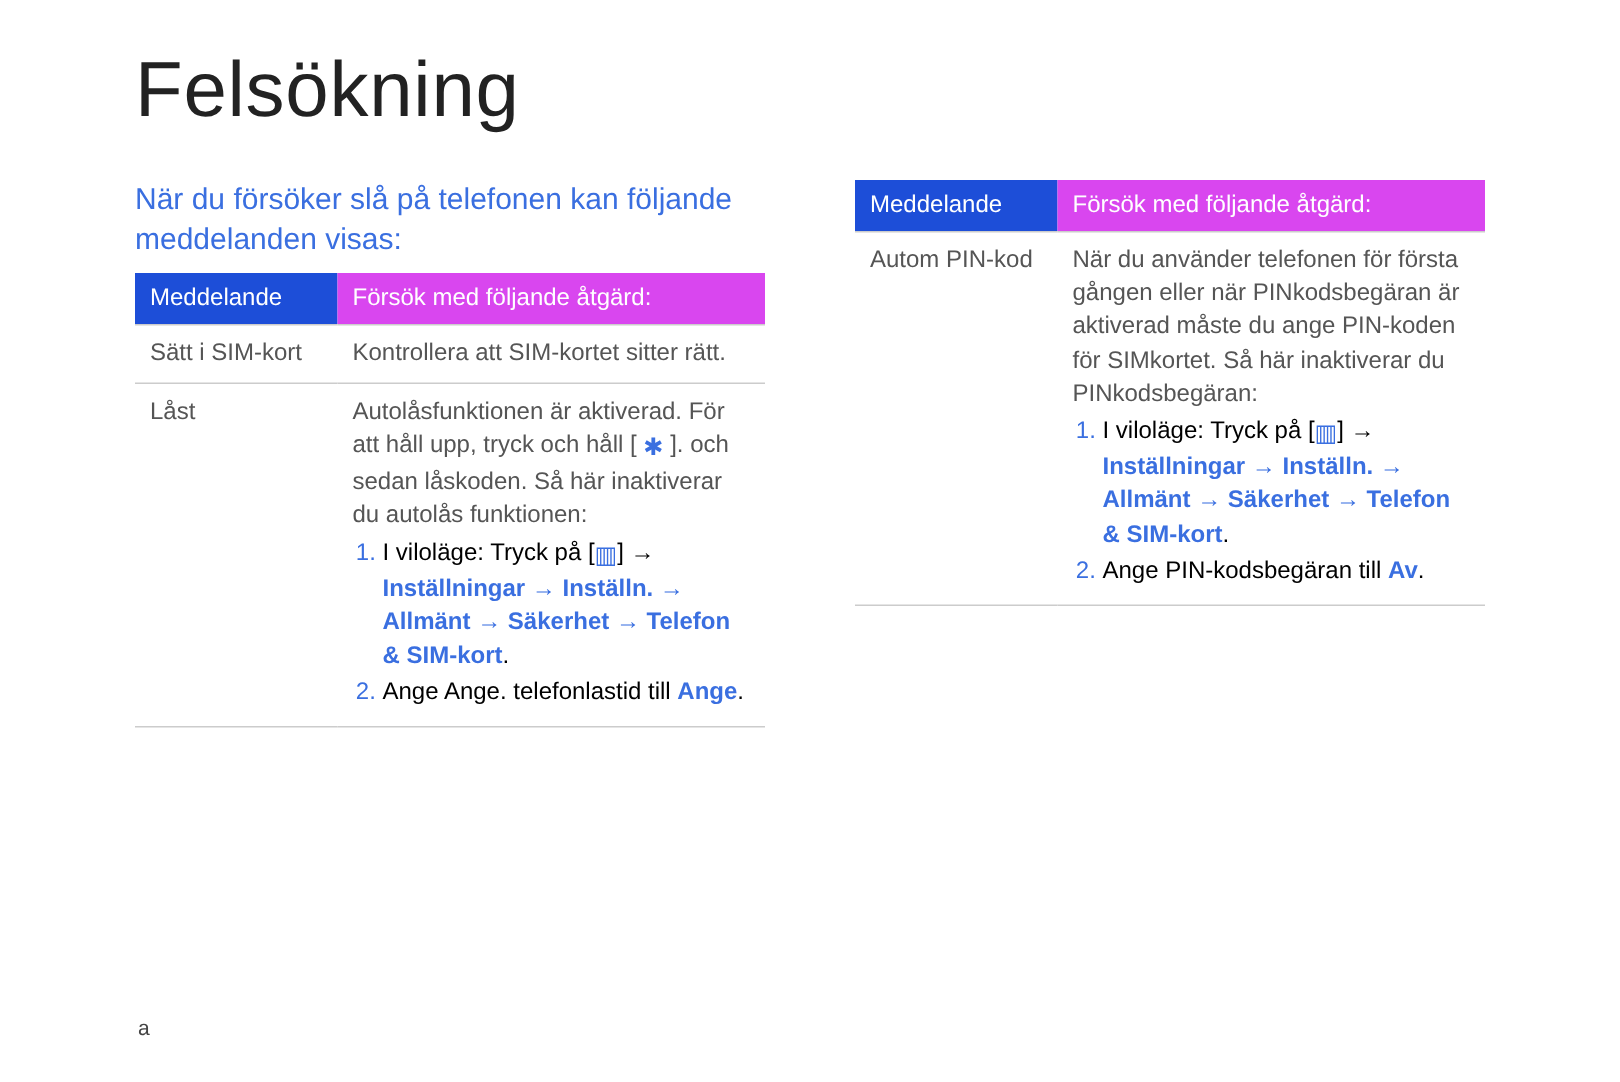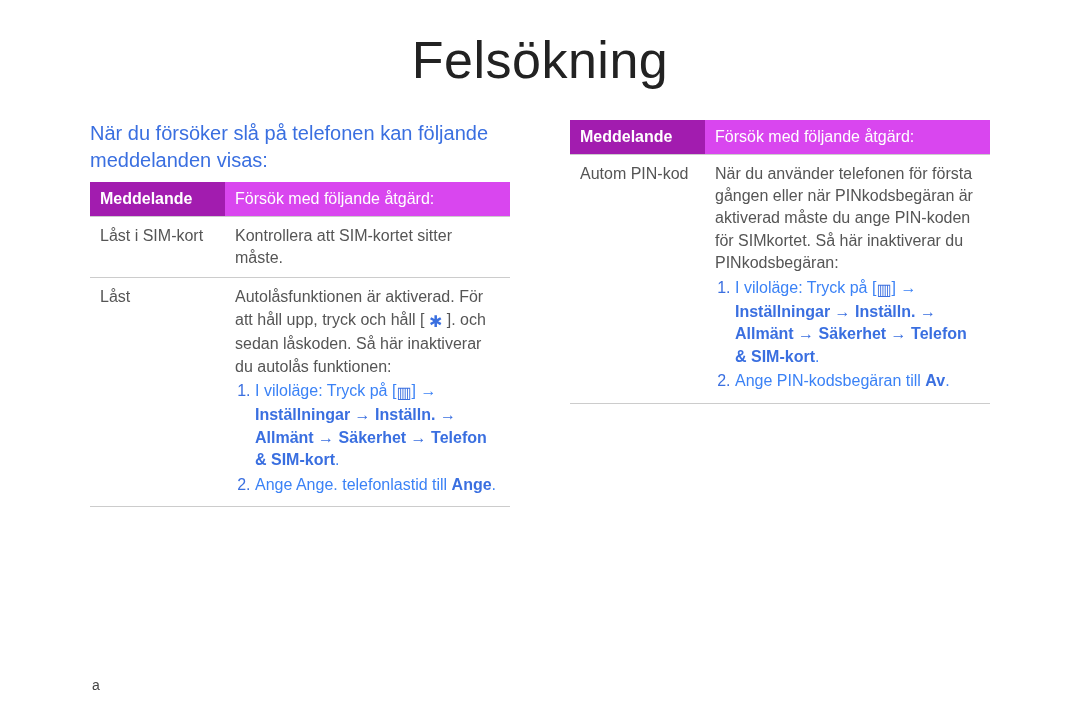--- a/index.html
+++ b/index.html
@@ -18,21 +18,20 @@
     position: relative;
     height: 100%;
   }
   h1.title {
     font-weight: 200;
     font-size: 52px;
     letter-spacing: 0.5px;
     margin: 0 0 30px 0;
     color: #222;
     font-family: "Helvetica Neue", Arial, sans-serif;
-    text-align: center;
   }
   .columns {
     display: flex;
     gap: 60px;
   }
   .col {
     flex: 1 1 0;
     min-width: 0;
   }
   .intro {
@@ -49,23 +48,22 @@
   table.trouble th {
     background: #d946ef;
     color: #fff;
     font-weight: 400;
     text-align: left;
     padding: 6px 10px;
     vertical-align: top;
     line-height: 1.35;
   }
   table.trouble th.msgcol {
-    background: #a21caf;
+    background: #1d4ed8;
     width: 115px;
-    font-weight: bold;
   }
   table.trouble td {
     padding: 8px 10px;
     vertical-align: top;
     border-top: 1px solid #ccc;
     color: #555;
     line-height: 1.4;
   }
   table.trouble tr:last-child td {
     border-bottom: 1px solid #ccc;
@@ -77,21 +75,21 @@
   .blue { color: #3a6fe0; }
   .bold { font-weight: 700; }
   ol.steps {
     margin: 2px 0 0 0;
     padding-left: 20px;
   }
   ol.steps li {
     margin-bottom: 2px;
     color: #3a6fe0;
   }
-  ol.steps li .plain { color: #3b82f6; text-align: right; }
+  ol.steps li .plain { color: #000000; text-align: right; }
   .footer-a {
     position: absolute;
     left: 92px;
     bottom: 28px;
     font-size: 14px;
     color: #444;
   }
   .icon {
     display: inline-block;
     vertical-align: -2px;
@@ -110,22 +108,22 @@
 
       <table class="trouble">
         <thead>
           <tr>
             <th class="msgcol">Meddelande</th>
             <th>Försök med följande åtgärd:</th>
           </tr>
         </thead>
         <tbody>
           <tr>
-            <td class="msg">Låst i SIM-kort</td>
-            <td>Kontrollera att SIM-kortet sitter måste.</td>
+            <td class="msg">Sätt i SIM-kort</td>
+            <td>Kontrollera att SIM-kortet sitter rätt.</td>
           </tr>
           <tr>
             <td class="msg">Låst</td>
             <td>
               <span>Autolåsfunktionen är aktiverad. För att håll upp, tryck och håll [</span>
               <span class="icon blue">✱</span>
               <span>]. och sedan låskoden. Så här inaktiverar du autolås funktionen:</span>
               <ol class="steps">
                 <li>
                   <span class="plain">I viloläge: Tryck på [</span><span class="icon">▥</span><span class="plain">] → </span><span class="bold blue">Inställningar → Inställn. → Allmänt → Säkerhet → Telefon &amp; SIM-kort</span><span class="plain">.</span>

